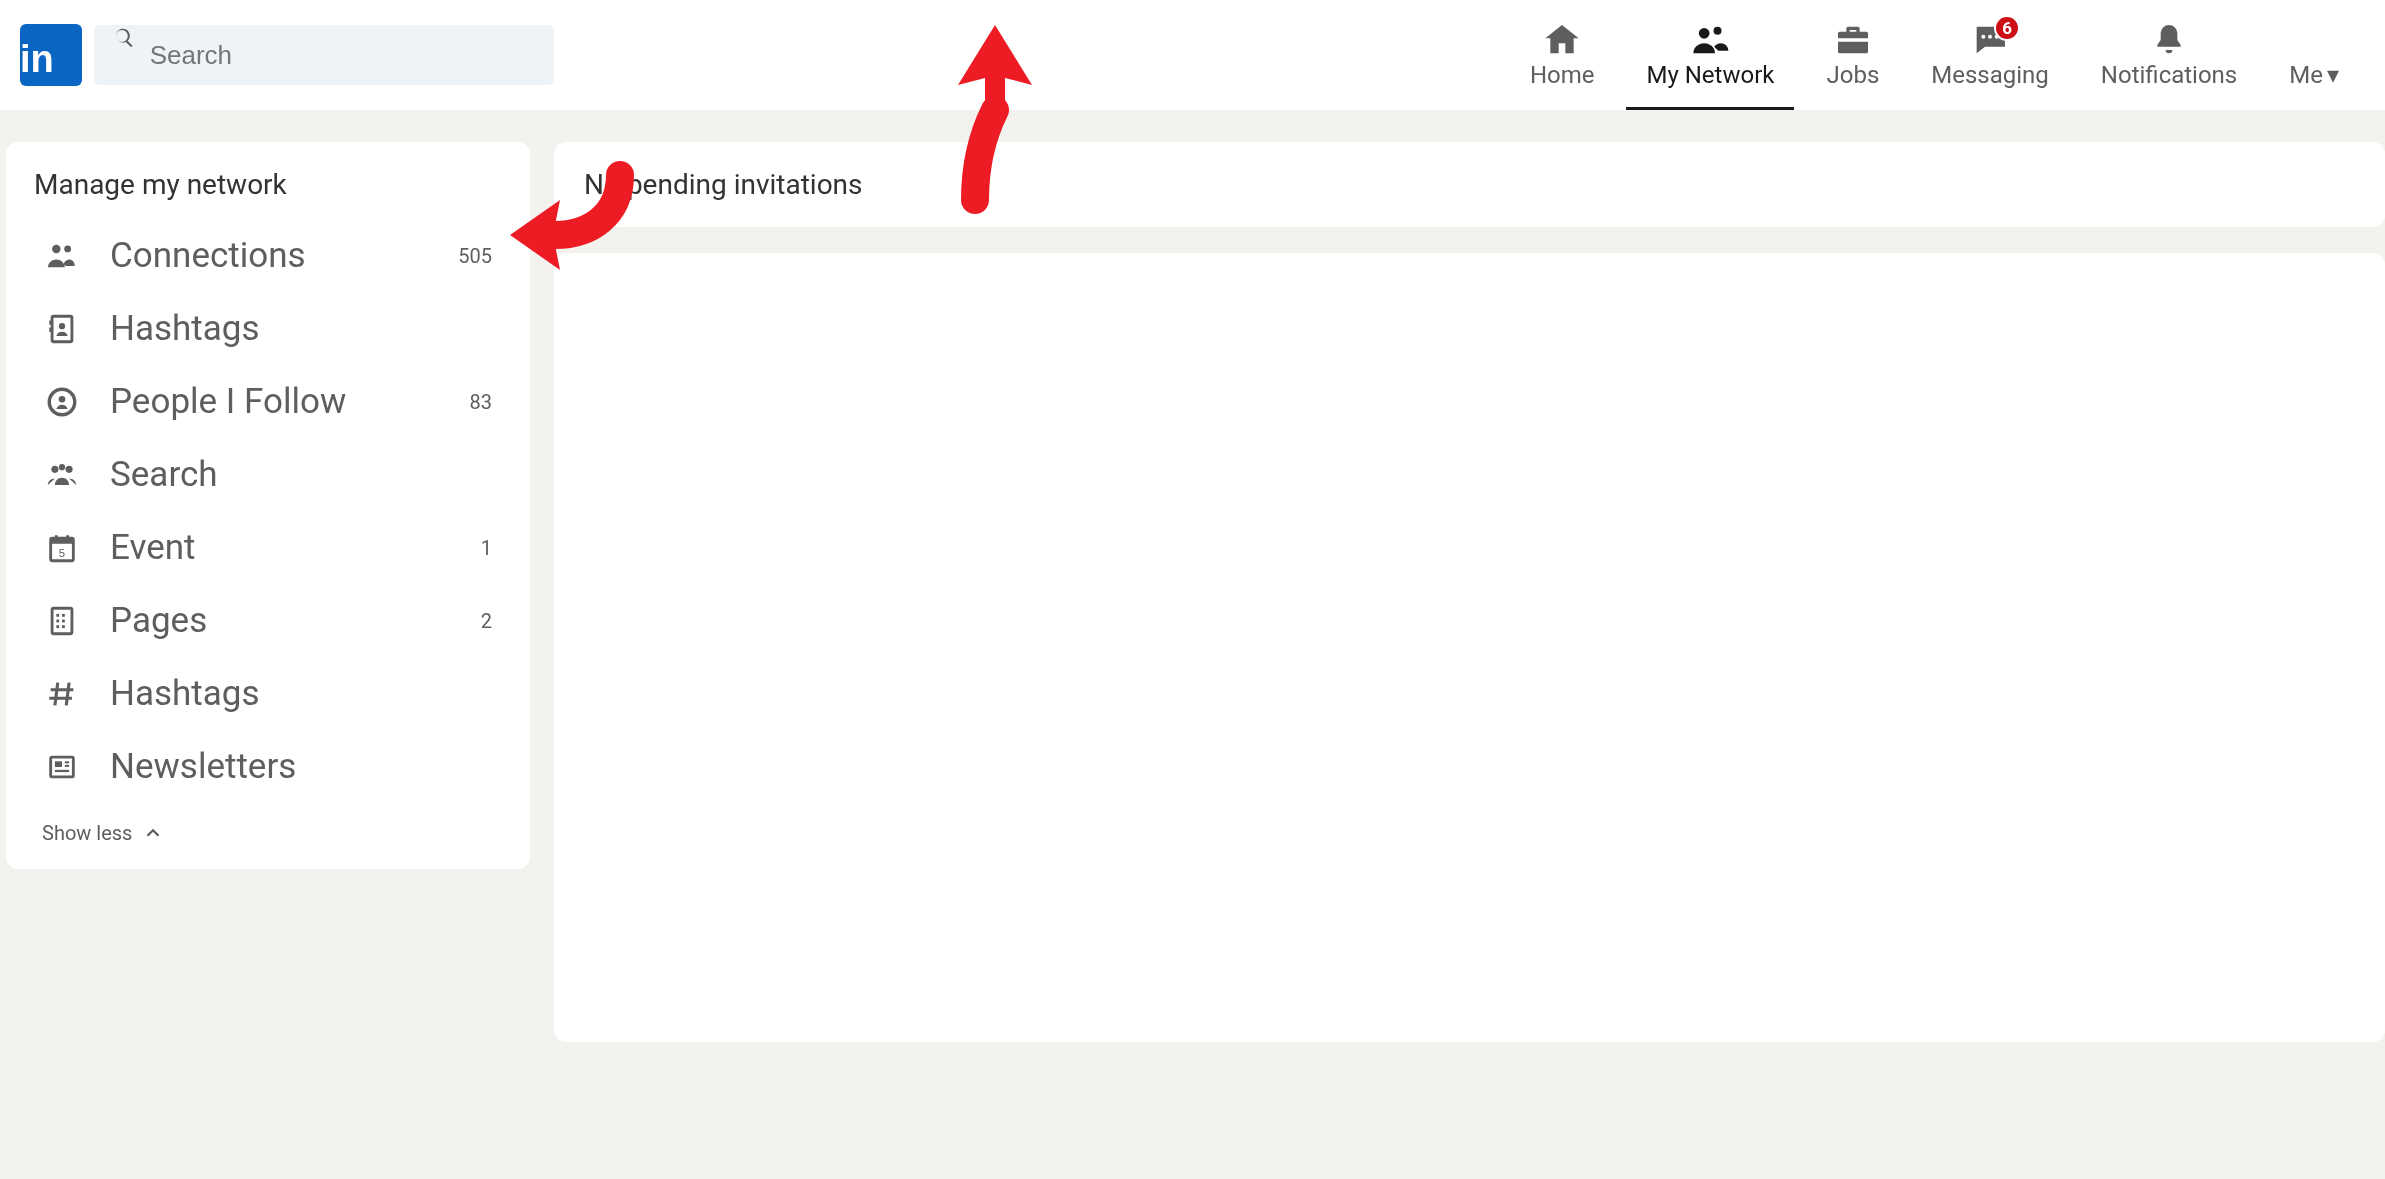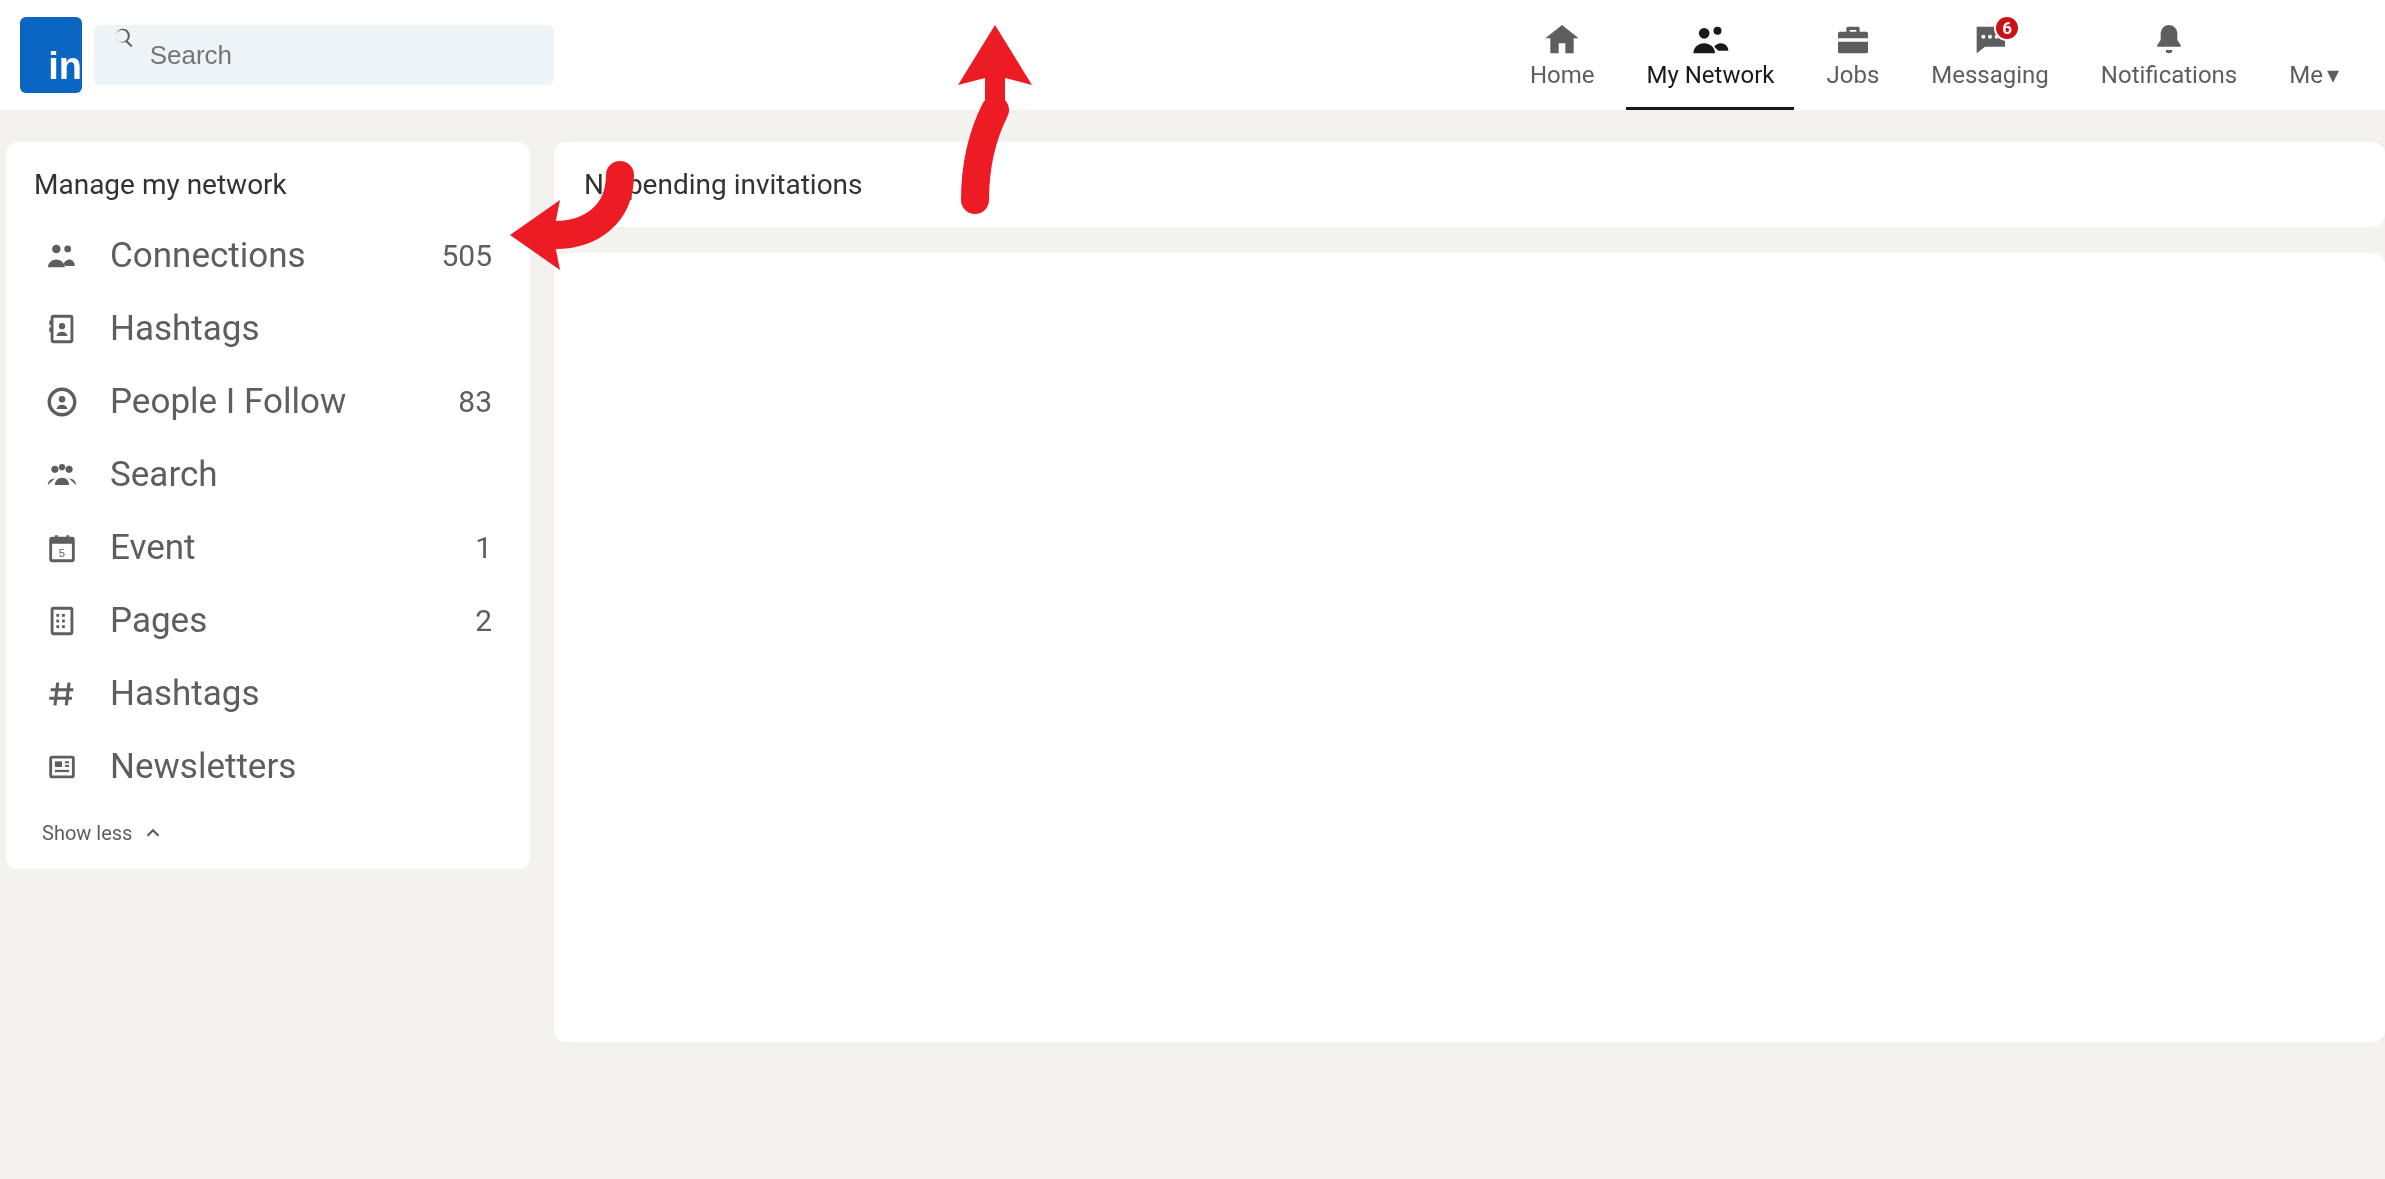--- a/index.html
+++ b/index.html
@@ -7,24 +7,24 @@
     header.topbar {
       width: 100%;
       height: 110px;
       background: #ffffff;
       display: flex;
       align-items: center;
       padding: 0 20px;
       position: relative;
     }
     .logo {
-      width: 62px; height: 76px;
+      width: 62px; height: 62px;
       background: #0a66c2;
       border-radius: 6px;
-      display: flex; align-items: flex-end; justify-content: flex-end;
+      display: flex; align-items: flex-end; justify-content: flex-start;
       margin-right: 12px;
       flex: 0 0 auto;
     }
     .logo span {
       color: #fff; font-weight: 700; font-size: 38px; line-height: 1; padding-bottom: 8px;
       font-family: Arial, sans-serif;
     }
     .searchbox {
       flex: 0 0 auto;
       width: 460px; height: 60px;
@@ -95,21 +95,21 @@
     }
     .side-list { list-style: none; }
     .side-item {
       display: flex; align-items: center;
       padding: 16px 28px 16px 36px;
       cursor: pointer;
     }
     .side-item .sicon { width: 40px; display:flex; justify-content:center; }
     .side-item .sicon svg { width: 34px; height: 34px; fill: #5e5e5e; }
     .side-item .slabel { font-size: 35px; color: #5e5e5e; margin-left: 28px; flex: 1; }
-    .side-item .scount { font-size: 30px; color: #5e5e5e; padding-right: 10px; }
+    .side-item .scount { font-size: 20px; color: #5e5e5e; padding-right: 10px; }
     .show-less {
       display:flex; align-items:center; gap:10px;
       padding: 18px 28px 4px 36px;
       font-size: 20px; color: #5e5e5e; cursor:pointer;
     }
     .show-less svg { width:22px; height:22px; fill:#5e5e5e; }
 
     .main-panel {
       flex: 1;
       display: flex; flex-direction: column; gap: 26px;

